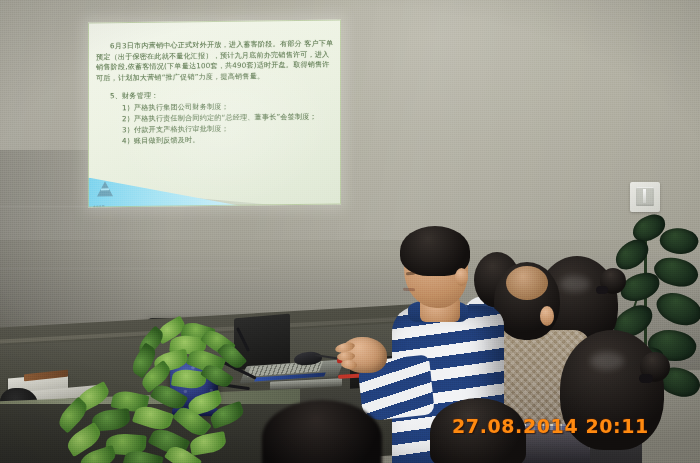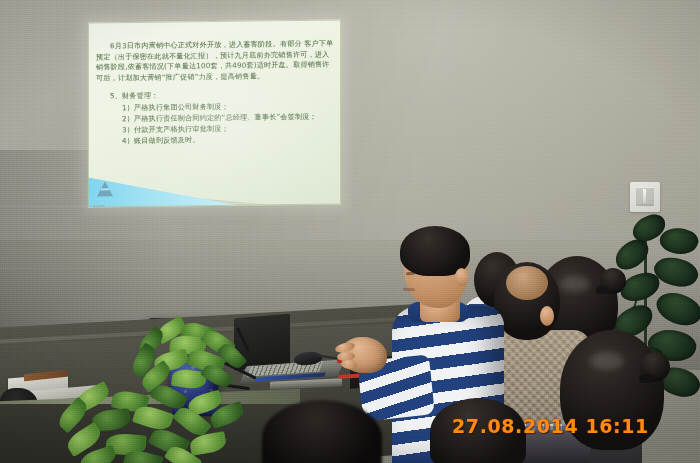--- a/index.html
+++ b/index.html
@@ -556,15 +556,15 @@
       <div class="finger skin" style="left:0px;top:23px;width:16px;height:9px;transform:rotate(6deg);"></div>
     </div>
   </div>
 
   <div class="a5-head hair"></div>
   <div class="a6-head"></div>
 
   <div class="vignette"></div>
   <div class="grain"></div>
 
-  <div class="timestamp">27.08.2014  16:11</div>
+  <div class="timestamp">27.08.2014  20:11</div>
 
 </div>
 
 </body></html>

